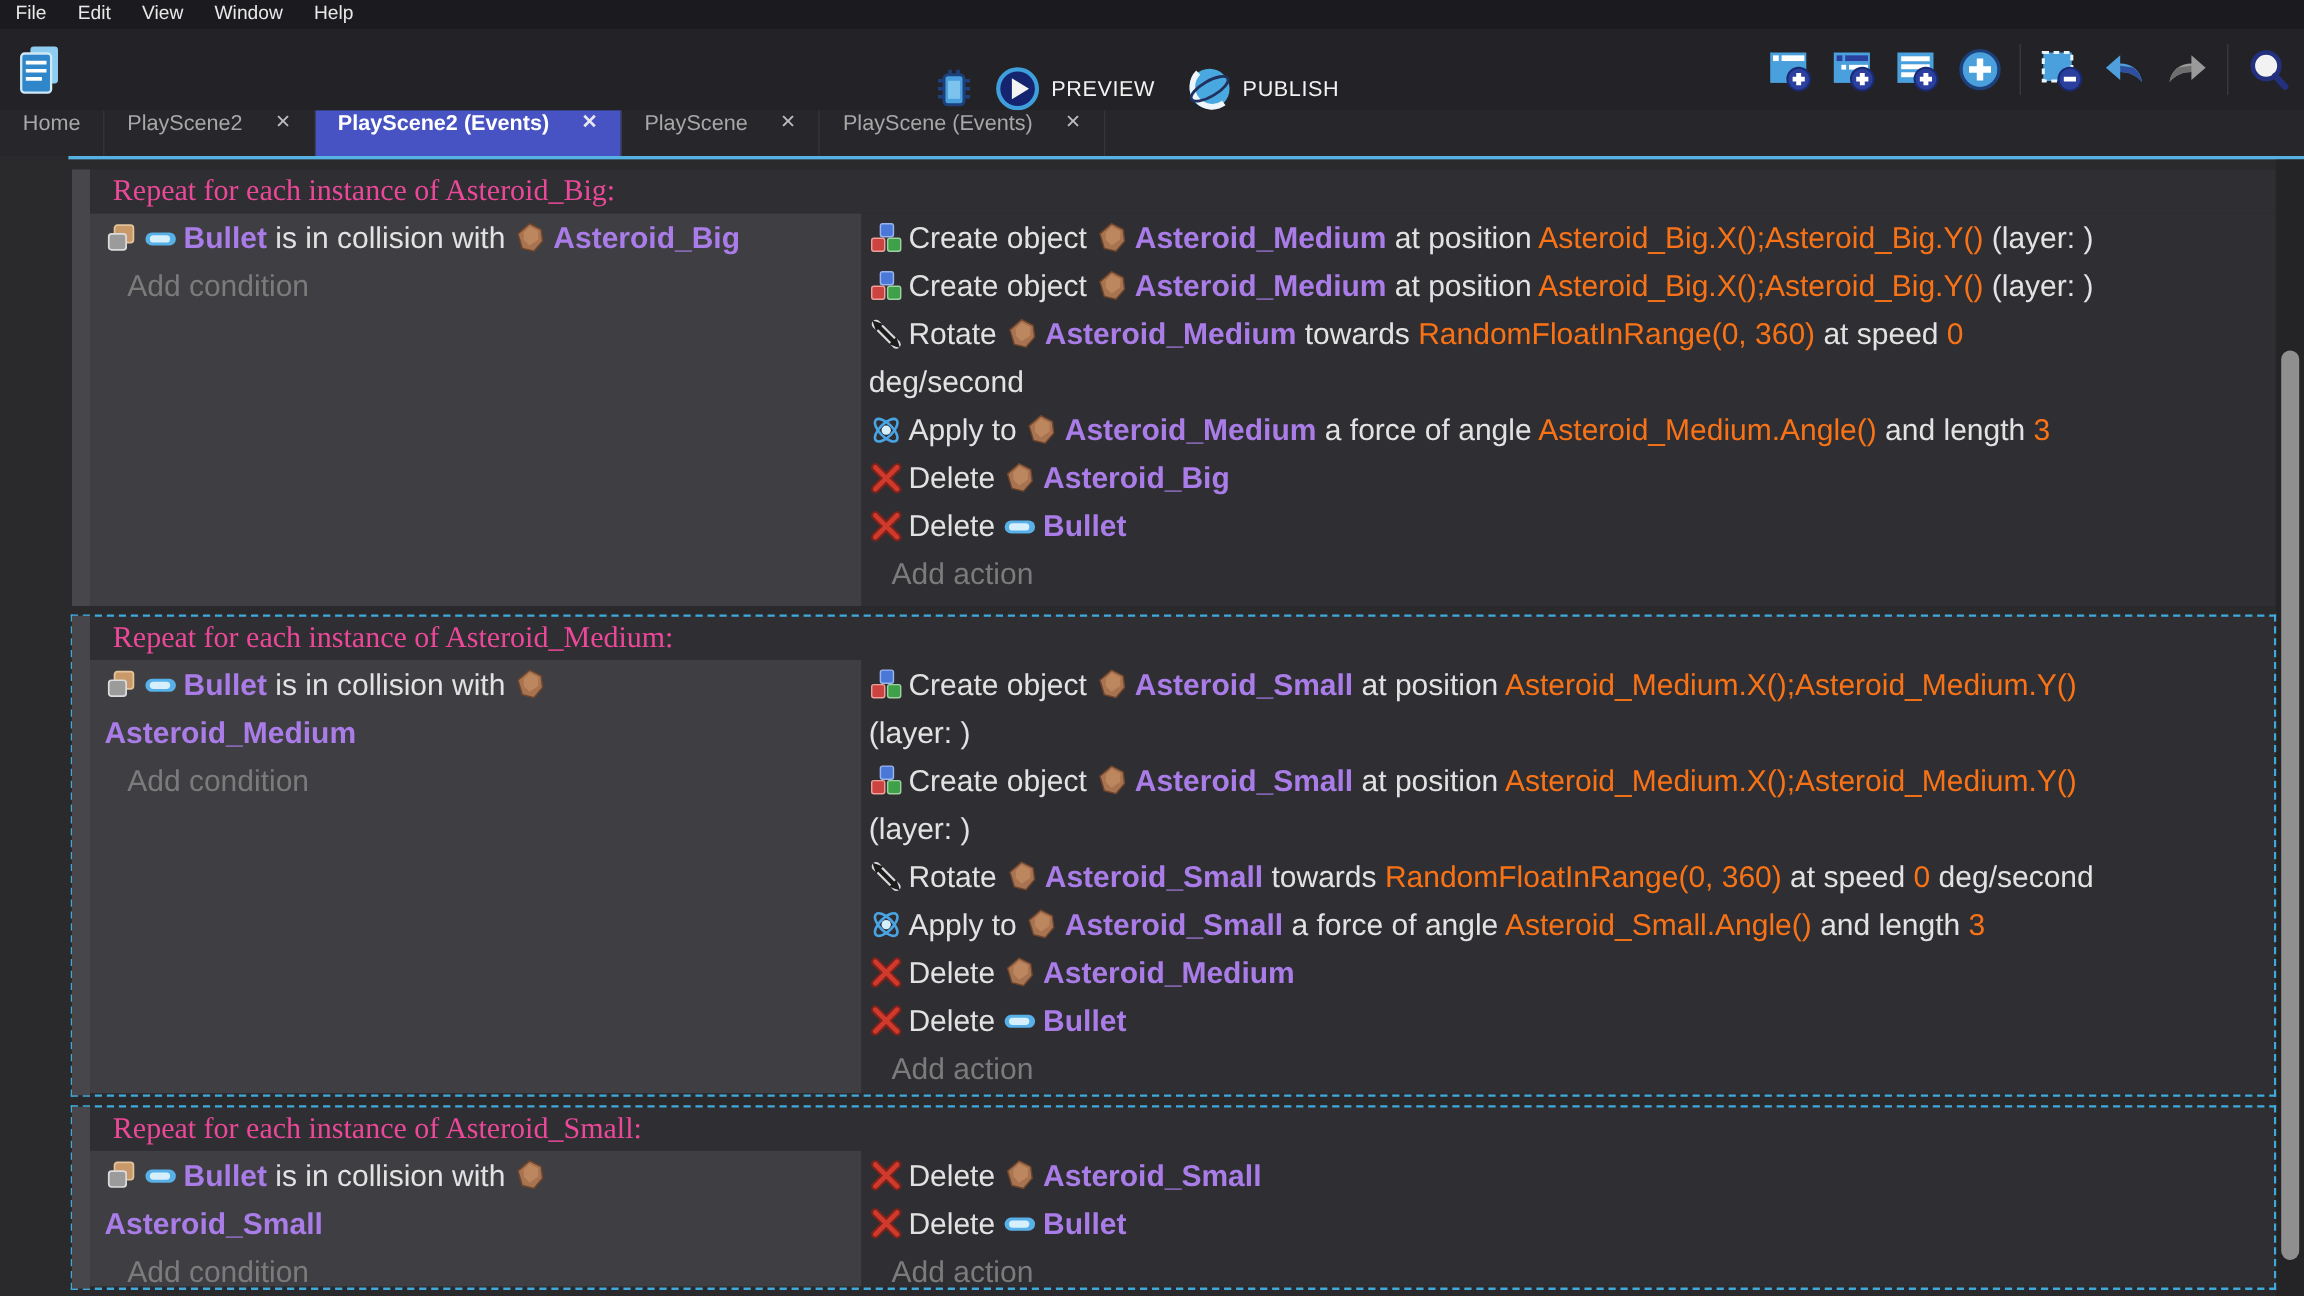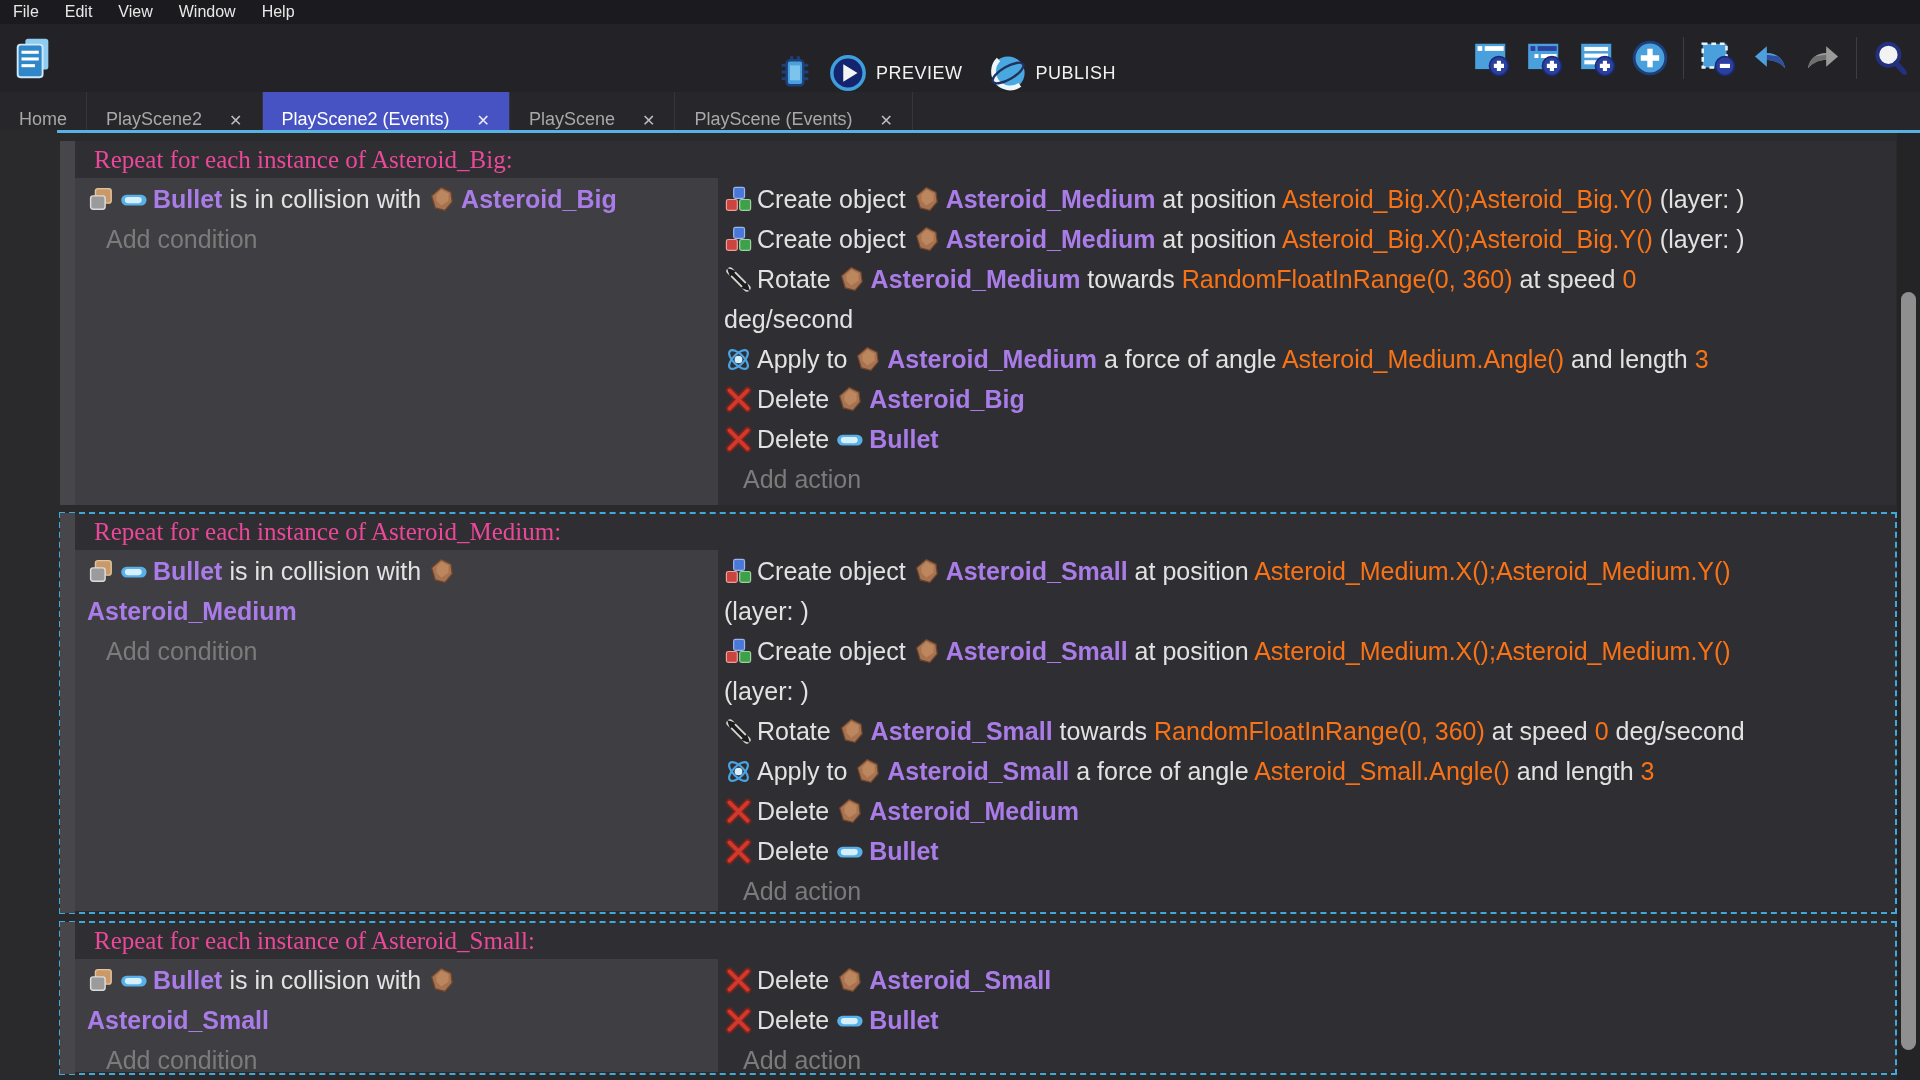--- a/index.html
+++ b/index.html
@@ -8,35 +8,35 @@
     background:#2a2a2d;font-family:"Liberation Sans",sans-serif;
     -webkit-font-smoothing:antialiased;
   }
   
   .menubar{position:absolute;top:0;left:0;width:1920px;height:24px;background:#1b1b1f;display:flex;align-items:center;z-index:5;}
   .menu-item{color:#e8e8e8;font-size:16px;padding:0 13px;line-height:24px;cursor:default;}
   
   .toolbar{position:absolute;top:24px;left:0;width:1920px;height:68px;background:#232327;}
   .logo-btn{position:absolute;left:10px;top:11px;width:46px;height:46px;}
   .logo-btn svg{width:46px;height:46px;}
-  .tb-center{position:absolute;left:775px;top:0;height:68px;display:flex;align-items:flex-end;}
+  .tb-center{position:absolute;left:775px;top:16px;height:68px;display:flex;align-items:center;}
   .tb-btn{display:flex;align-items:center;gap:9px;color:#f2f2f2;font-size:18px;letter-spacing:0.5px;cursor:default;}
   .tb-btn svg{width:38px;height:38px;display:block;}
   .tb-ico38 svg{width:40px;height:40px;display:block;}
   .gap26{width:26px;}
   .gap14{width:14px;}
   .tb-right{position:absolute;right:10px;top:0;height:68px;display:flex;align-items:center;gap:13px;}
   .tb-icon-btn{width:40px;height:40px;display:flex;align-items:center;justify-content:center;}
   .tb-icon-btn svg{width:38px;height:38px;display:block;}
   .tb-sep{width:1px;height:42px;background:#3d3d42;}
   
   .tabbar{position:absolute;top:92px;left:0;width:1920px;height:38px;background:#27272b;display:flex;}
-  .tab{display:flex;align-items:flex-end;padding:0 19px;color:#a8a8a8;font-size:18px;border-right:1px solid #35353a;cursor:default;white-space:nowrap;}
+  .tab{display:flex;align-items:flex-start;padding:0 19px;color:#a8a8a8;font-size:18px;border-right:1px solid #35353a;cursor:default;white-space:nowrap;}
   .tab .close{margin-left:27px;font-size:16px;color:#bdbdbd;}
-  .tab.active{background:#4753c2;color:#ffffff;}
+  .tab.active{background:#4753c2;color:#ffffff;font-weight:bold;}
   .tab.active .close{color:#e8e8ef;}
   .accent-line{position:absolute;top:130px;left:57px;width:1863px;height:3px;background:#55b2e2;}
   
   .events-canvas{position:absolute;top:133px;left:0;width:1920px;height:947px;background:#2a2a2d;overflow:hidden;}
   .event-block{position:absolute;left:60px;width:1836px;overflow:hidden;}
   .event-block.selected{outline:2px dashed #3fa9dc;outline-offset:-1px;}
   .strip{position:absolute;left:0;top:0;bottom:0;width:15px;background:#47474b;}
   .block-main{margin-left:15px;}
   .event-header{height:37px;line-height:37px;background:#2f2f33;color:#ec4899;font-size:25px;padding-left:19px;white-space:nowrap;overflow:hidden;font-family:Liberation Serif, serif;}
   .event-body{display:flex;align-items:stretch;}

